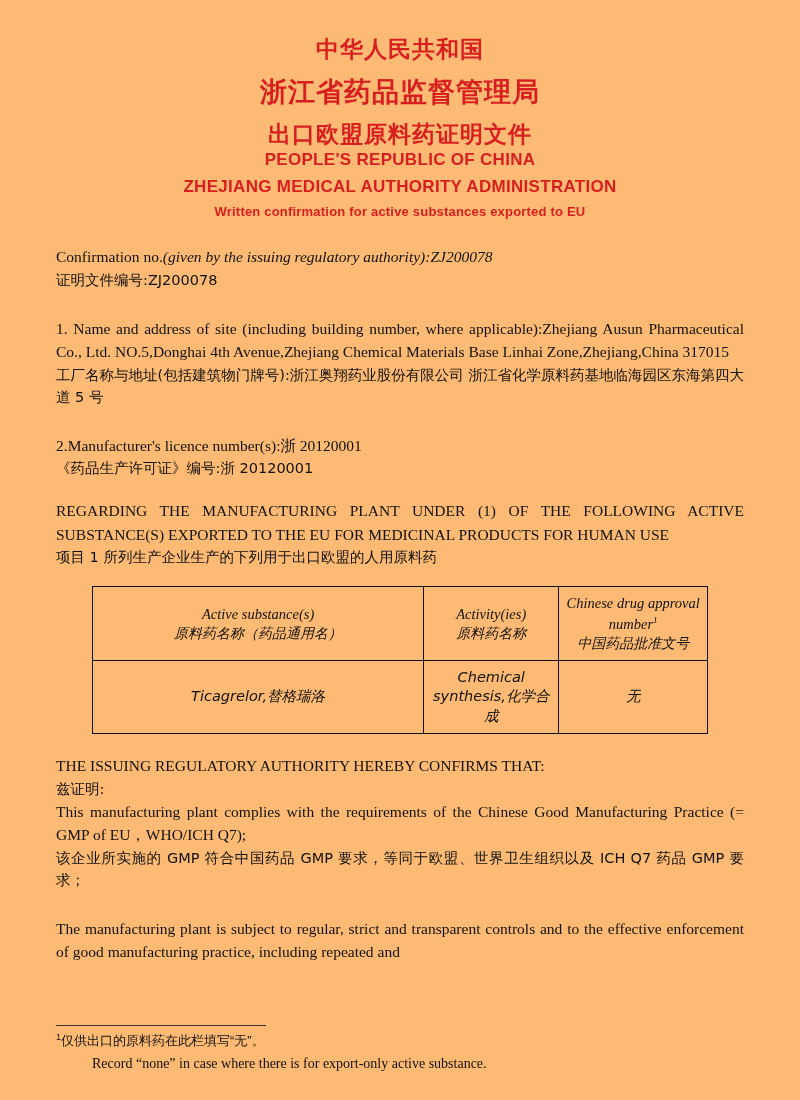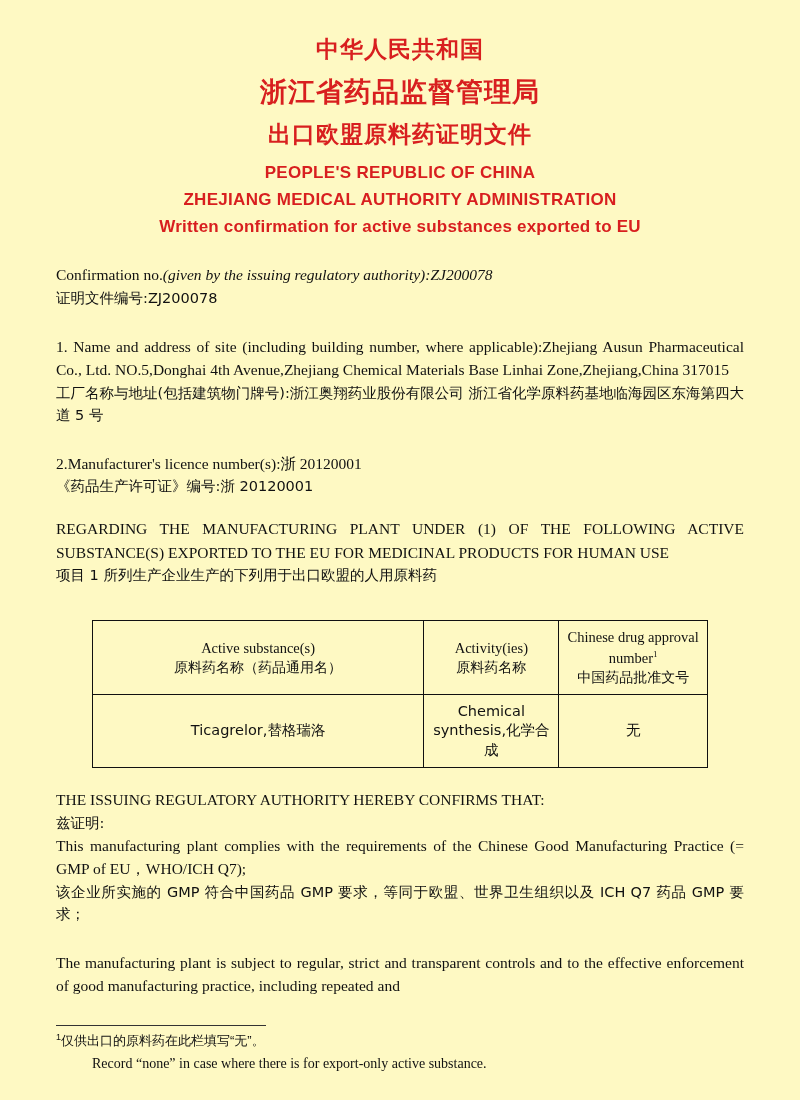--- a/index.html
+++ b/index.html
@@ -13,21 +13,21 @@
     font-family: "Liberation Serif", serif;
     color: #111;
     overflow: hidden;
   }
   .page {
     position: relative;
     width: 800px;
     height: 1100px;
     box-sizing: border-box;
     padding: 34px 56px 0 56px;
-    background: #fef9c3;
+    background: #fdba74;
   }
   
   .header {
     text-align: center;
     color: #d81f1f;
     font-weight: bold;
   }
   .header .cn1 {
     font-family: "DejaVu Sans", sans-serif;
     font-size: 23px;
@@ -37,38 +37,37 @@
   .header .cn2 {
     font-family: "DejaVu Sans", sans-serif;
     font-size: 27px;
     letter-spacing: 1px;
     margin-bottom: 9px;
   }
   .header .cn3 {
     font-family: Liberation Sans, sans-serif;
     font-size: 23px;
     letter-spacing: 1px;
-    margin-bottom: 13px;
   }
   .header .en1 {
     font-family: "Liberation Sans", sans-serif;
     font-size: 17px;
     letter-spacing: 0.3px;
     margin-bottom: 7px;
     text-align: center;
   }
   .header .en2 {
     font-family: "Liberation Sans", sans-serif;
     font-size: 17px;
     letter-spacing: 0.3px;
     margin-bottom: 7px;
   }
   .header .en3 {
     font-family: "Liberation Sans", sans-serif;
-    font-size: 17px;
+    font-size: 13px;
     letter-spacing: 0.2px;
   }
 
   
   .block {
     margin-top: 26px;
     font-size: 15.5px;
     line-height: 1.52;
   }
   .blk-tight { margin-top: 20px; }
@@ -79,23 +78,24 @@
   .cn {
     font-family: "DejaVu Sans", sans-serif;
     font-size: 14.5px;
   }
   .it { font-style: italic; }
 
   .line { display: block; }
 
   
   .tbl-wrap {
-    margin-top: 34px;
+    margin-top: 18px;
     display: flex;
     justify-content: flex-end;
+    font-style: italic;
   }
   table.subst {
     border-collapse: collapse;
     width: 616px;
     margin: 0 auto;
   }
   table.subst td, table.subst th {
     border: 1px solid #111;
     text-align: center;
     vertical-align: middle;

